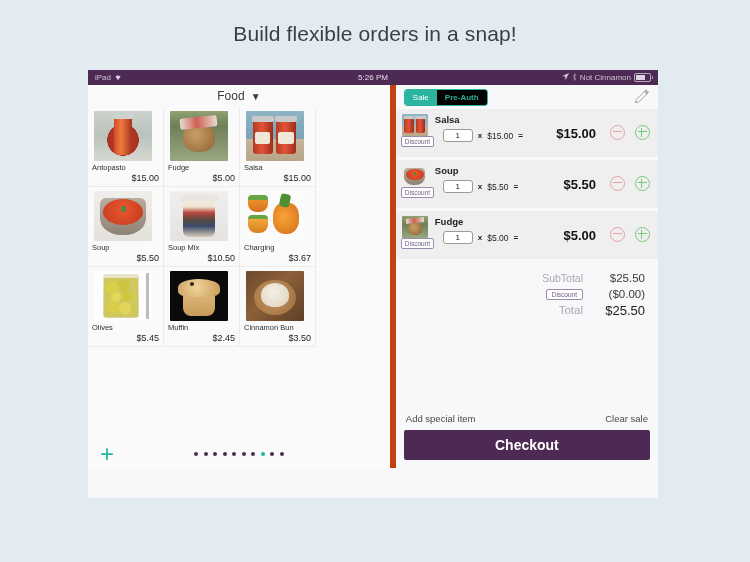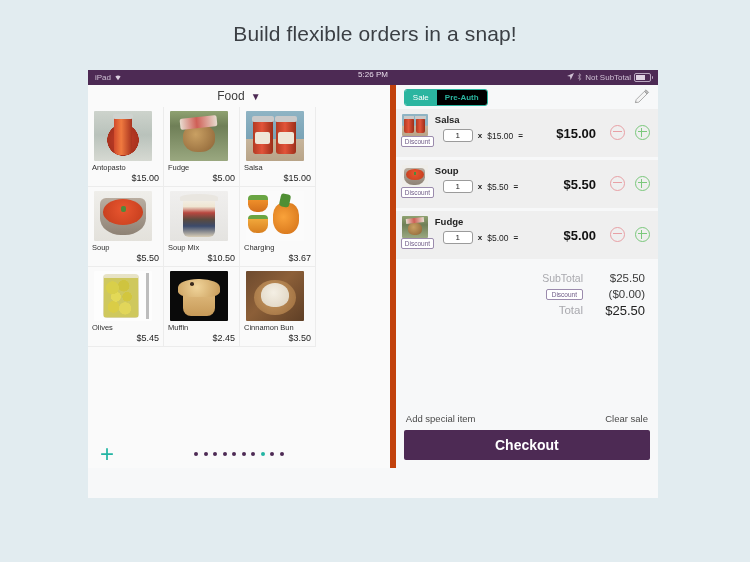--- a/index.html
+++ b/index.html
@@ -22,21 +22,21 @@
   .device{
     position:absolute;left:88px;top:70px;
     width:570px;height:428px;
     background:#f7f8f9;
     overflow:hidden;
   }
 
   
   .statusbar{
     height:15px;background:#4d2a54;color:#cfc0d4;
-    display:flex;
+    display:flex;align-items:center;
     font-size:8px;padding:0 7px;position:relative;
   }
   .sb-left{display:flex;align-items:center;gap:3px;}
   .sb-center{position:absolute;left:0;right:0;text-align:center;font-size:8px;color:#e6dbe9;}
   .sb-right{margin-left:auto;display:flex;align-items:center;gap:3px;position:relative;z-index:2;}
   .wifi{display:inline-block;width:8px;height:7px;position:relative;}
   .wifi svg{display:block;}
   .battery{
     width:15px;height:7px;border:1px solid #bba9c1;border-radius:2px;
     position:relative;display:inline-block;
@@ -198,21 +198,21 @@
         <span>
           <svg width="7" height="7" viewBox="0 0 7 7">
               <path d="M7 0 L0 3 L3 3.6 L3.6 7 Z" fill="#cfc0d4"></path>
             </svg>
         </span>
         <span>
           <svg width="5" height="8" viewBox="0 0 5 8">
               <path d="M1 2 L4 6 L2.5 7.4 L2.5 0.6 L4 2 L1 6" stroke="#a793ae" fill="none" stroke-width="0.7"></path>
             </svg>
         </span>
-        <span>Not SubTotal</span>
+        <span>Not Cinnamon</span>
         <span class="battery">
             <i></i>
           </span>
       </div>
     </div>
 
 
     <div class="body">
 
       <div class="catalog">

